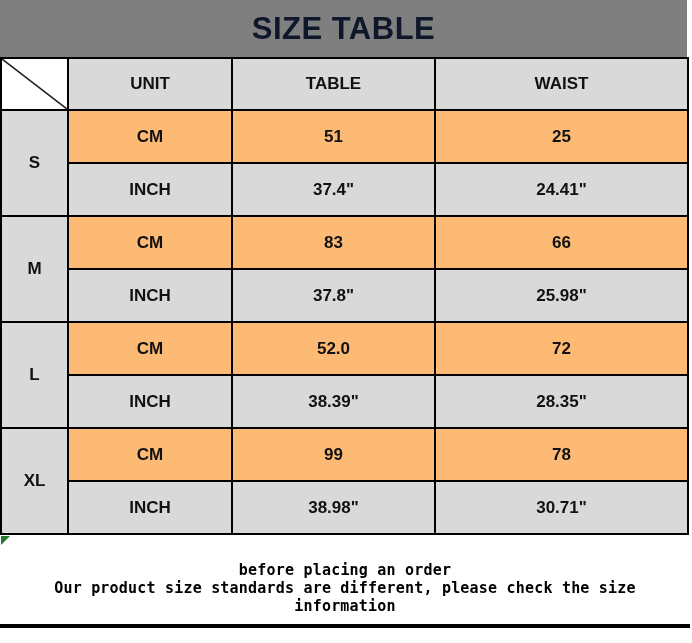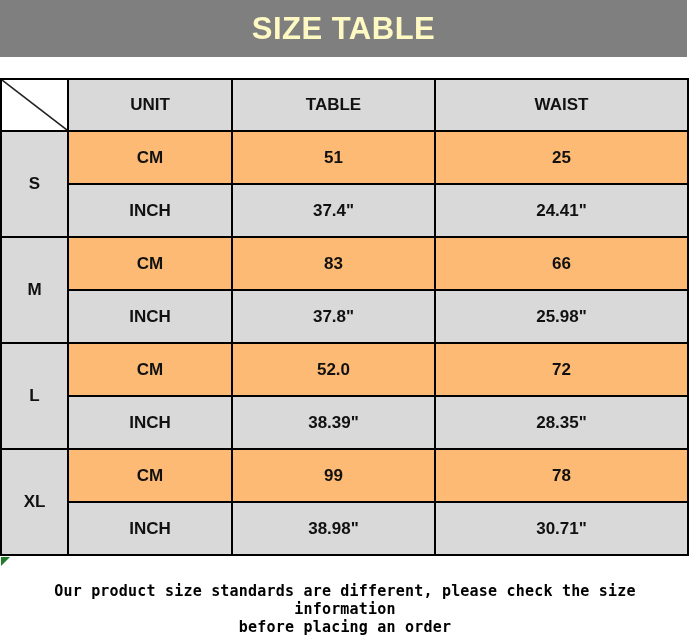--- a/index.html
+++ b/index.html
@@ -11,30 +11,29 @@
   }
   .page { position: relative; width: 692px; height: 643px; }
 
   
   .title-bar {
     width: 687px; height: 57px;
     background: #7f7f7f;
     display: flex; align-items: center; justify-content: center;
   }
   .title-text {
-    font-size: 31px; font-weight: bold; color: #fef9c3;
+    font-size: 31px; font-weight: bold; color: #0f172a;
     letter-spacing: 0.5px;
   }
 
   
   table.size-table {
     width: 687px;
     border-collapse: collapse;
     table-layout: fixed;
-    margin-top: 21px;
   }
   table.size-table td, table.size-table th {
     border: 2px solid #000000;
     text-align: center; vertical-align: middle;
     font-weight: bold; font-size: 17px; color: #111111;
   }
   tr.header-row  { height: 52px; }
   tr.data-row    { height: 53px; }
   .cell-gray  { background: #d9d9d9; }
   .cell-white { background: #fdba74; }
@@ -137,17 +136,17 @@
     <tr class="data-row">
       <td class="cell-gray">INCH</td>
       <td class="cell-gray">38.98"</td>
       <td class="cell-gray">30.71"</td>
     </tr>
   </tbody>
     </table>
 
   <div class="footer-note">
     <span class="comment-marker"></span>
+    <div>before placing an order</div>
     <div>Our product size standards are different, please check the size information</div>
-    <div>before placing an order</div>
   </div>
 
 </div>
 
 </body></html>

